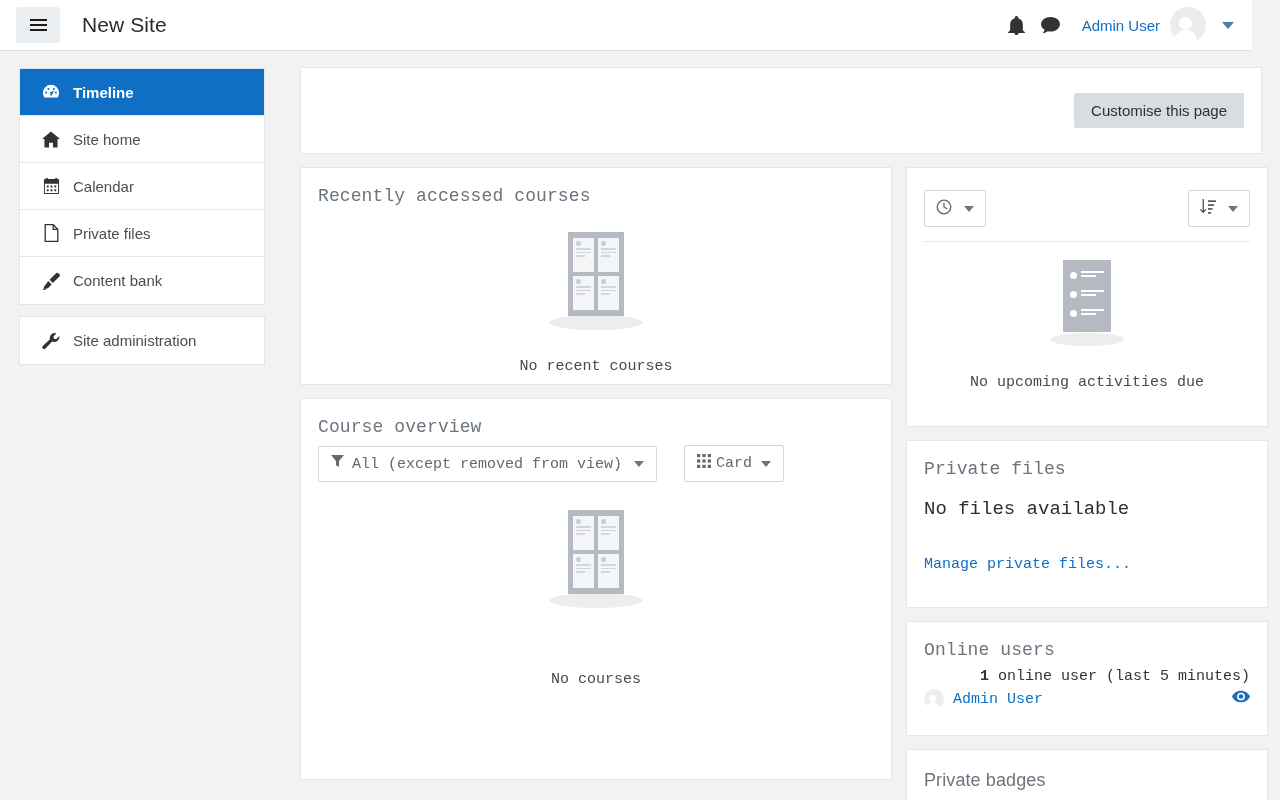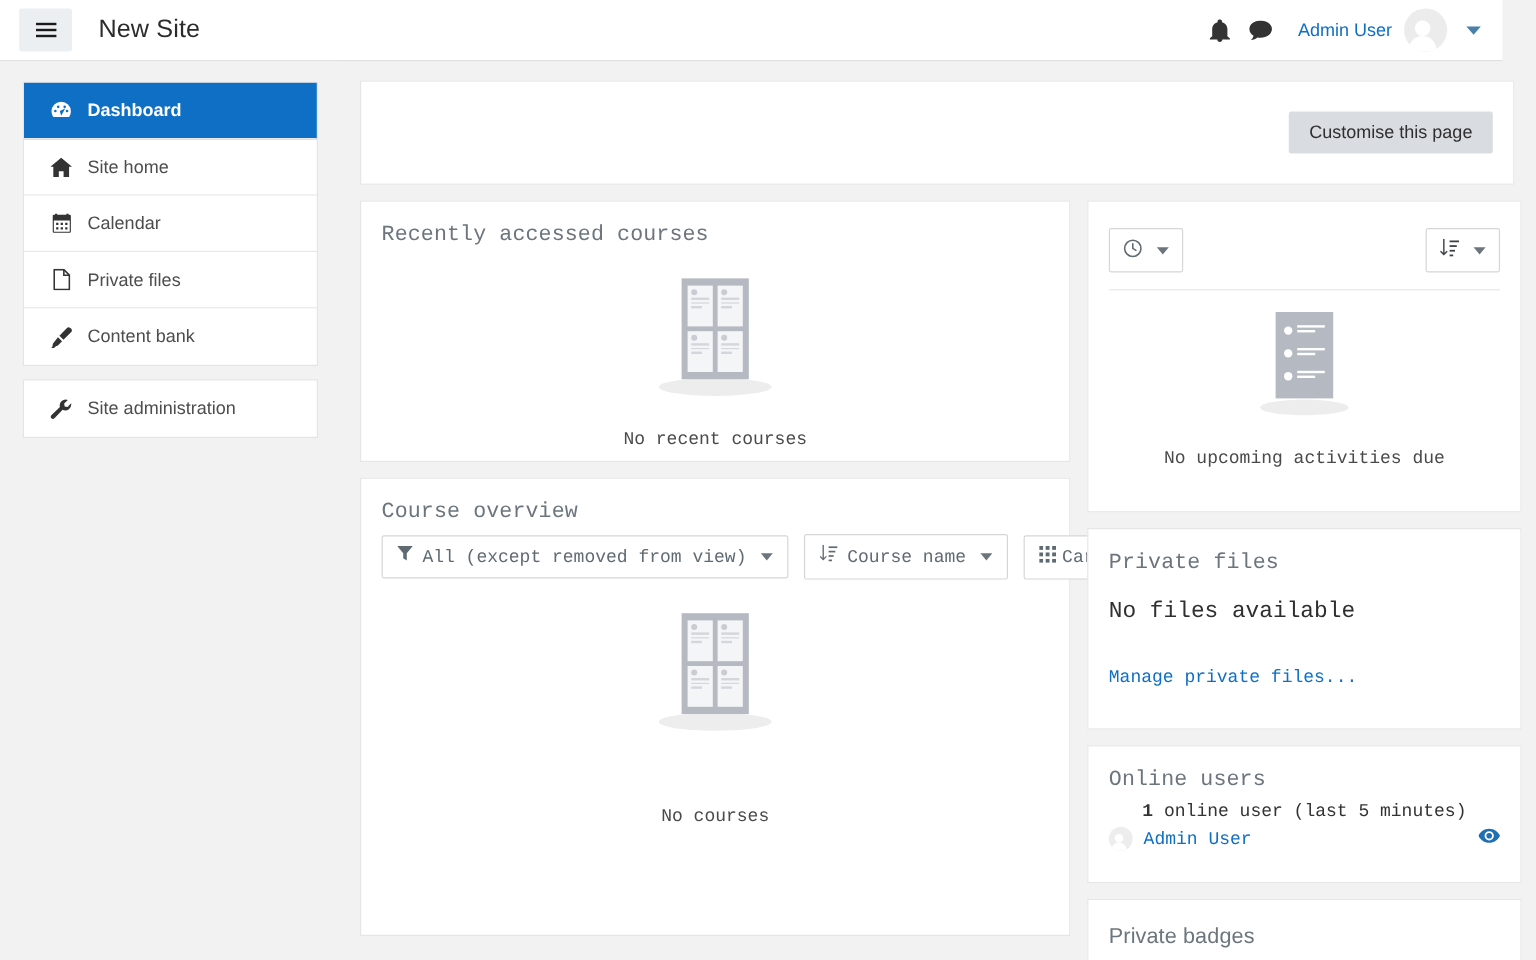--- a/index.html
+++ b/index.html
@@ -192,21 +192,21 @@
     background: #fff; margin-right: 4px; flex: none;
   }
   .timeline-graphic .row .lines { flex: 1; }
   .timeline-graphic .row .lines i {
     display: block; height: 2px; background: #fff;
     margin-bottom: 2px;
   }
   .timeline-graphic .row .lines i.s { width: 65%; }
 
   
-  .dd-row { display: flex; align-items: center; gap: 13px; margin-top: 4px; }
+  .dd-row { display: flex; align-items: flex-end; gap: 27px; margin-top: 4px; }
   .dd-btn {
     display: inline-flex; align-items: center; gap: 8px;
     border: 1px solid #d6d6d6; background: #fff;
     color: #5f6a72; font-size: 15px;
     padding: 8px 12px; border-radius: 2px;
     cursor: pointer; font-family: inherit; white-space: nowrap;
   }
   .dd-caret {
     width: 0; height: 0;
     border-left: 5px solid transparent;
@@ -222,21 +222,21 @@
   .icon-btn {
     display: inline-flex; align-items: center; gap: 8px;
     border: 1px solid #d6d6d6; background: #fff;
     padding: 8px 11px; border-radius: 2px; cursor: pointer;
   }
 
   .plain-text { color: #2f2f2f; font-size: 19px; margin: 19px 0 0 0; }
   .link { color: #0f6fc5; font-size: 15px; cursor: pointer; }
   .link-row { margin-top: 36px; }
 
-  .online-count { text-align: center; font-size: 15px; color: #333; margin-top: 4px; }
+  .online-count { text-align: right; font-size: 15px; color: #333; margin-top: 4px; }
   .online-count b { font-weight: bold; }
   .online-user-row {
     display: flex; align-items: center; margin-top: 4px;
   }
   .online-avatar {
     width: 20px; height: 20px; border-radius: 50%;
     background: #ededed; margin-right: 9px;
     display: flex; align-items: flex-end; justify-content: center;
     overflow: hidden; flex: none;
   }
@@ -286,21 +286,21 @@
 
 <div class="sidebar">
 
   <div class="nav-block">
     <div class="nav-item active">
       <span class="nav-ico">
         <svg width="18" height="18" viewBox="0 0 20 20" fill="currentColor">
           <path d="M10 2a9 9 0 00-9 9 8.9 8.9 0 001.6 5.1h14.8A8.9 8.9 0 0019 11a9 9 0 00-9-9zm-5.4 9.8a1.2 1.2 0 110-2.4 1.2 1.2 0 010 2.4zm2.6-3.9a1.2 1.2 0 110-2.4 1.2 1.2 0 010 2.4zM10 15l-1.3-4.4 5-2.4L10 15zm3.2-7.1a1.2 1.2 0 110-2.4 1.2 1.2 0 010 2.4zm2.2 3.9a1.2 1.2 0 110-2.4 1.2 1.2 0 010 2.4z"></path>
         </svg>
       </span>
-      <span>Dashboard</span>
+      <span>Timeline</span>
     </div>
 
     <div class="nav-item">
       <span class="nav-ico">
         <svg width="18" height="17" viewBox="0 0 20 18" fill="currentColor">
           <path d="M10 0L0 8.4h2.7V18h5.1v-5.4h4.4V18h5.1V8.4H20L10 0z"></path>
         </svg>
       </span>
       <span>Site home</span>
     </div>
@@ -397,33 +397,20 @@
         <button class="dd-btn">
           <span>
             <svg width="13" height="13" viewBox="0 0 14 14" fill="#5f6a72">
               <path d="M0 0h14L8.6 6.4V13L5.4 11V6.4z"></path>
             </svg>
           </span>
           <span>All (except removed from view)</span>
           <span class="dd-caret"></span>
         </button>
 
-        <button class="dd-btn">
-          <span>
-            <svg width="15" height="15" viewBox="0 0 16 16" fill="#5f6a72">
-              <path d="M2.6 0v11.7L.8 9.9 0 10.7l3.2 3.2 3.2-3.2-.8-.8-1.8 1.8V0z"></path>
-              <rect x="8" y="1.4" width="8" height="1.5"></rect>
-              <rect x="8" y="5.3" width="6" height="1.5"></rect>
-              <rect x="8" y="9.2" width="4.5" height="1.5"></rect>
-              <rect x="8" y="13.1" width="3" height="1.5"></rect>
-            </svg>
-          </span>
-          <span>Course name</span>
-          <span class="dd-caret"></span>
-        </button>
 
         <button class="dd-btn" style="gap:5px;">
           <span>
             <svg width="14" height="14" viewBox="0 0 14 14" fill="#5f6a72">
               <rect x="0" y="0" width="3.2" height="3.2"></rect>
                 <rect x="5.4" y="0" width="3.2" height="3.2"></rect>
                 <rect x="10.8" y="0" width="3.2" height="3.2"></rect>
               <rect x="0" y="5.4" width="3.2" height="3.2"></rect>
                 <rect x="5.4" y="5.4" width="3.2" height="3.2"></rect>
                 <rect x="10.8" y="5.4" width="3.2" height="3.2"></rect>

